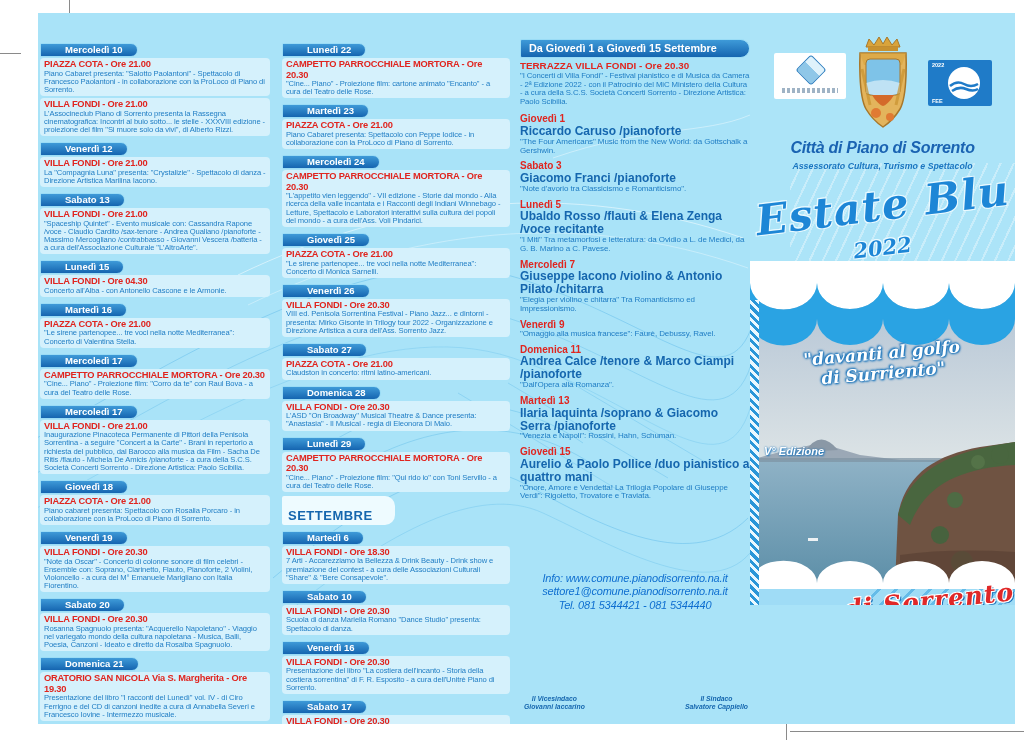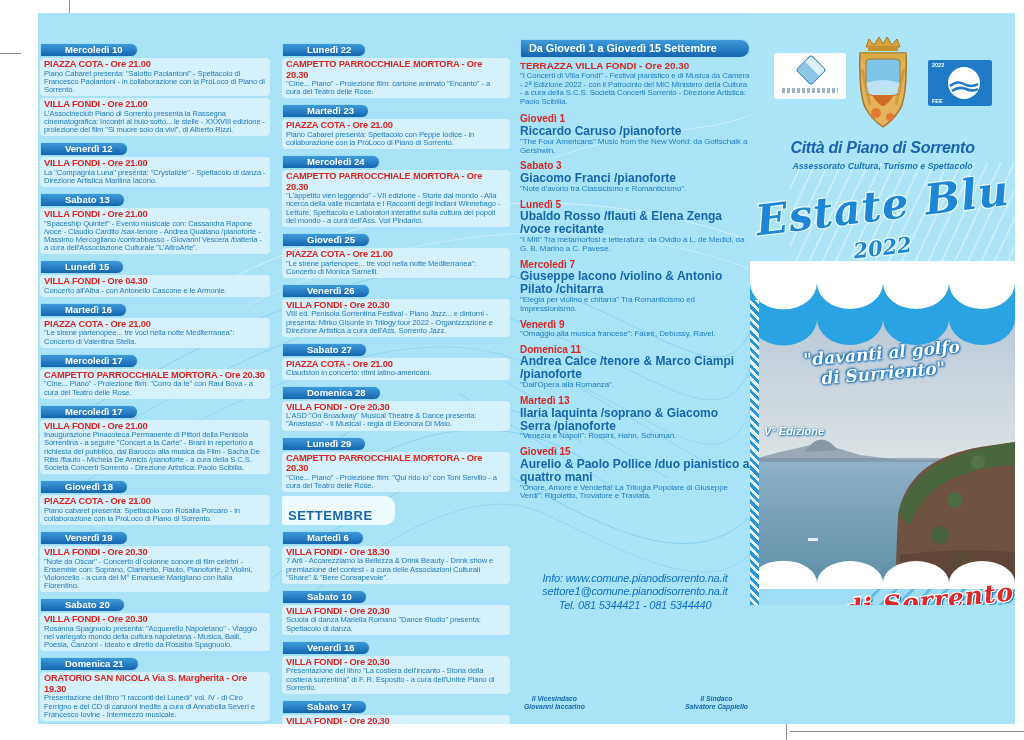--- a/index.html
+++ b/index.html
@@ -63,21 +63,21 @@
   .title-script{position:absolute;left:0;right:0;top:168px;text-align:center;color:#1d86d6;font-size:42px;
     transform:rotate(-7deg);letter-spacing:1px;
     text-shadow:-1px -1px 0 #eafaff,1px -1px 0 #eafaff,-1px 1px 0 #eafaff,1px 1px 0 #eafaff;}
   .year-script{position:absolute;left:0;right:0;top:222px;text-align:center;color:#1d86d6;font-size:21px;
     transform:rotate(-7deg);
     text-shadow:-1px -1px 0 #eafaff,1px -1px 0 #eafaff,-1px 1px 0 #eafaff,1px 1px 0 #eafaff;}
   .photo{position:absolute;left:0;top:287px;width:265px;height:285px;}
   .quote{position:absolute;left:0;right:0;top:330px;text-align:center;color:#ffffff;font-size:17px;z-index:4;
     transform:rotate(-5deg);
     text-shadow:0 0 2px #1b75bc,0 0 3px #1b75bc,1px 1px 2px #1b75bc,-1px -1px 2px #1b75bc;}
-  .edition{position:absolute;left:14px;top:412px;color:#ffffff;font-weight:bold;font-style:italic;font-size:11px;z-index:4;
+  .edition{position:absolute;left:14px;top:432px;color:#ffffff;font-weight:bold;font-style:italic;font-size:11px;z-index:4;
     text-shadow:0 0 2px #1b75bc,1px 1px 2px #1b75bc;}
   .wave-top{position:absolute;left:0;top:248px;z-index:3;}
   .wave-bottom{position:absolute;left:0;top:546px;z-index:3;}
   .lower{position:absolute;left:0;top:576px;width:265px;height:135px;background:#9fdcf6;z-index:3;}
   .stripes{position:absolute;right:0;top:0;width:150px;height:95px;opacity:.55;
     background:repeating-linear-gradient(135deg,transparent 0 9px,#35a0dd 9px 12px);}
   .place-script{position:absolute;left:0;right:0;top:2px;text-align:center;color:#e02828;font-size:25px;
     transform:rotate(-6deg);letter-spacing:1px;z-index:4;
     text-shadow:-1px -1px 0 #ffffff,1px -1px 0 #ffffff,-1px 1px 0 #ffffff,1px 1px 0 #ffffff,2px 2px 0 #1b75bc;}
   .rassegna{position:absolute;left:0;right:0;top:46px;text-align:center;color:#ffffff;font-weight:bold;

